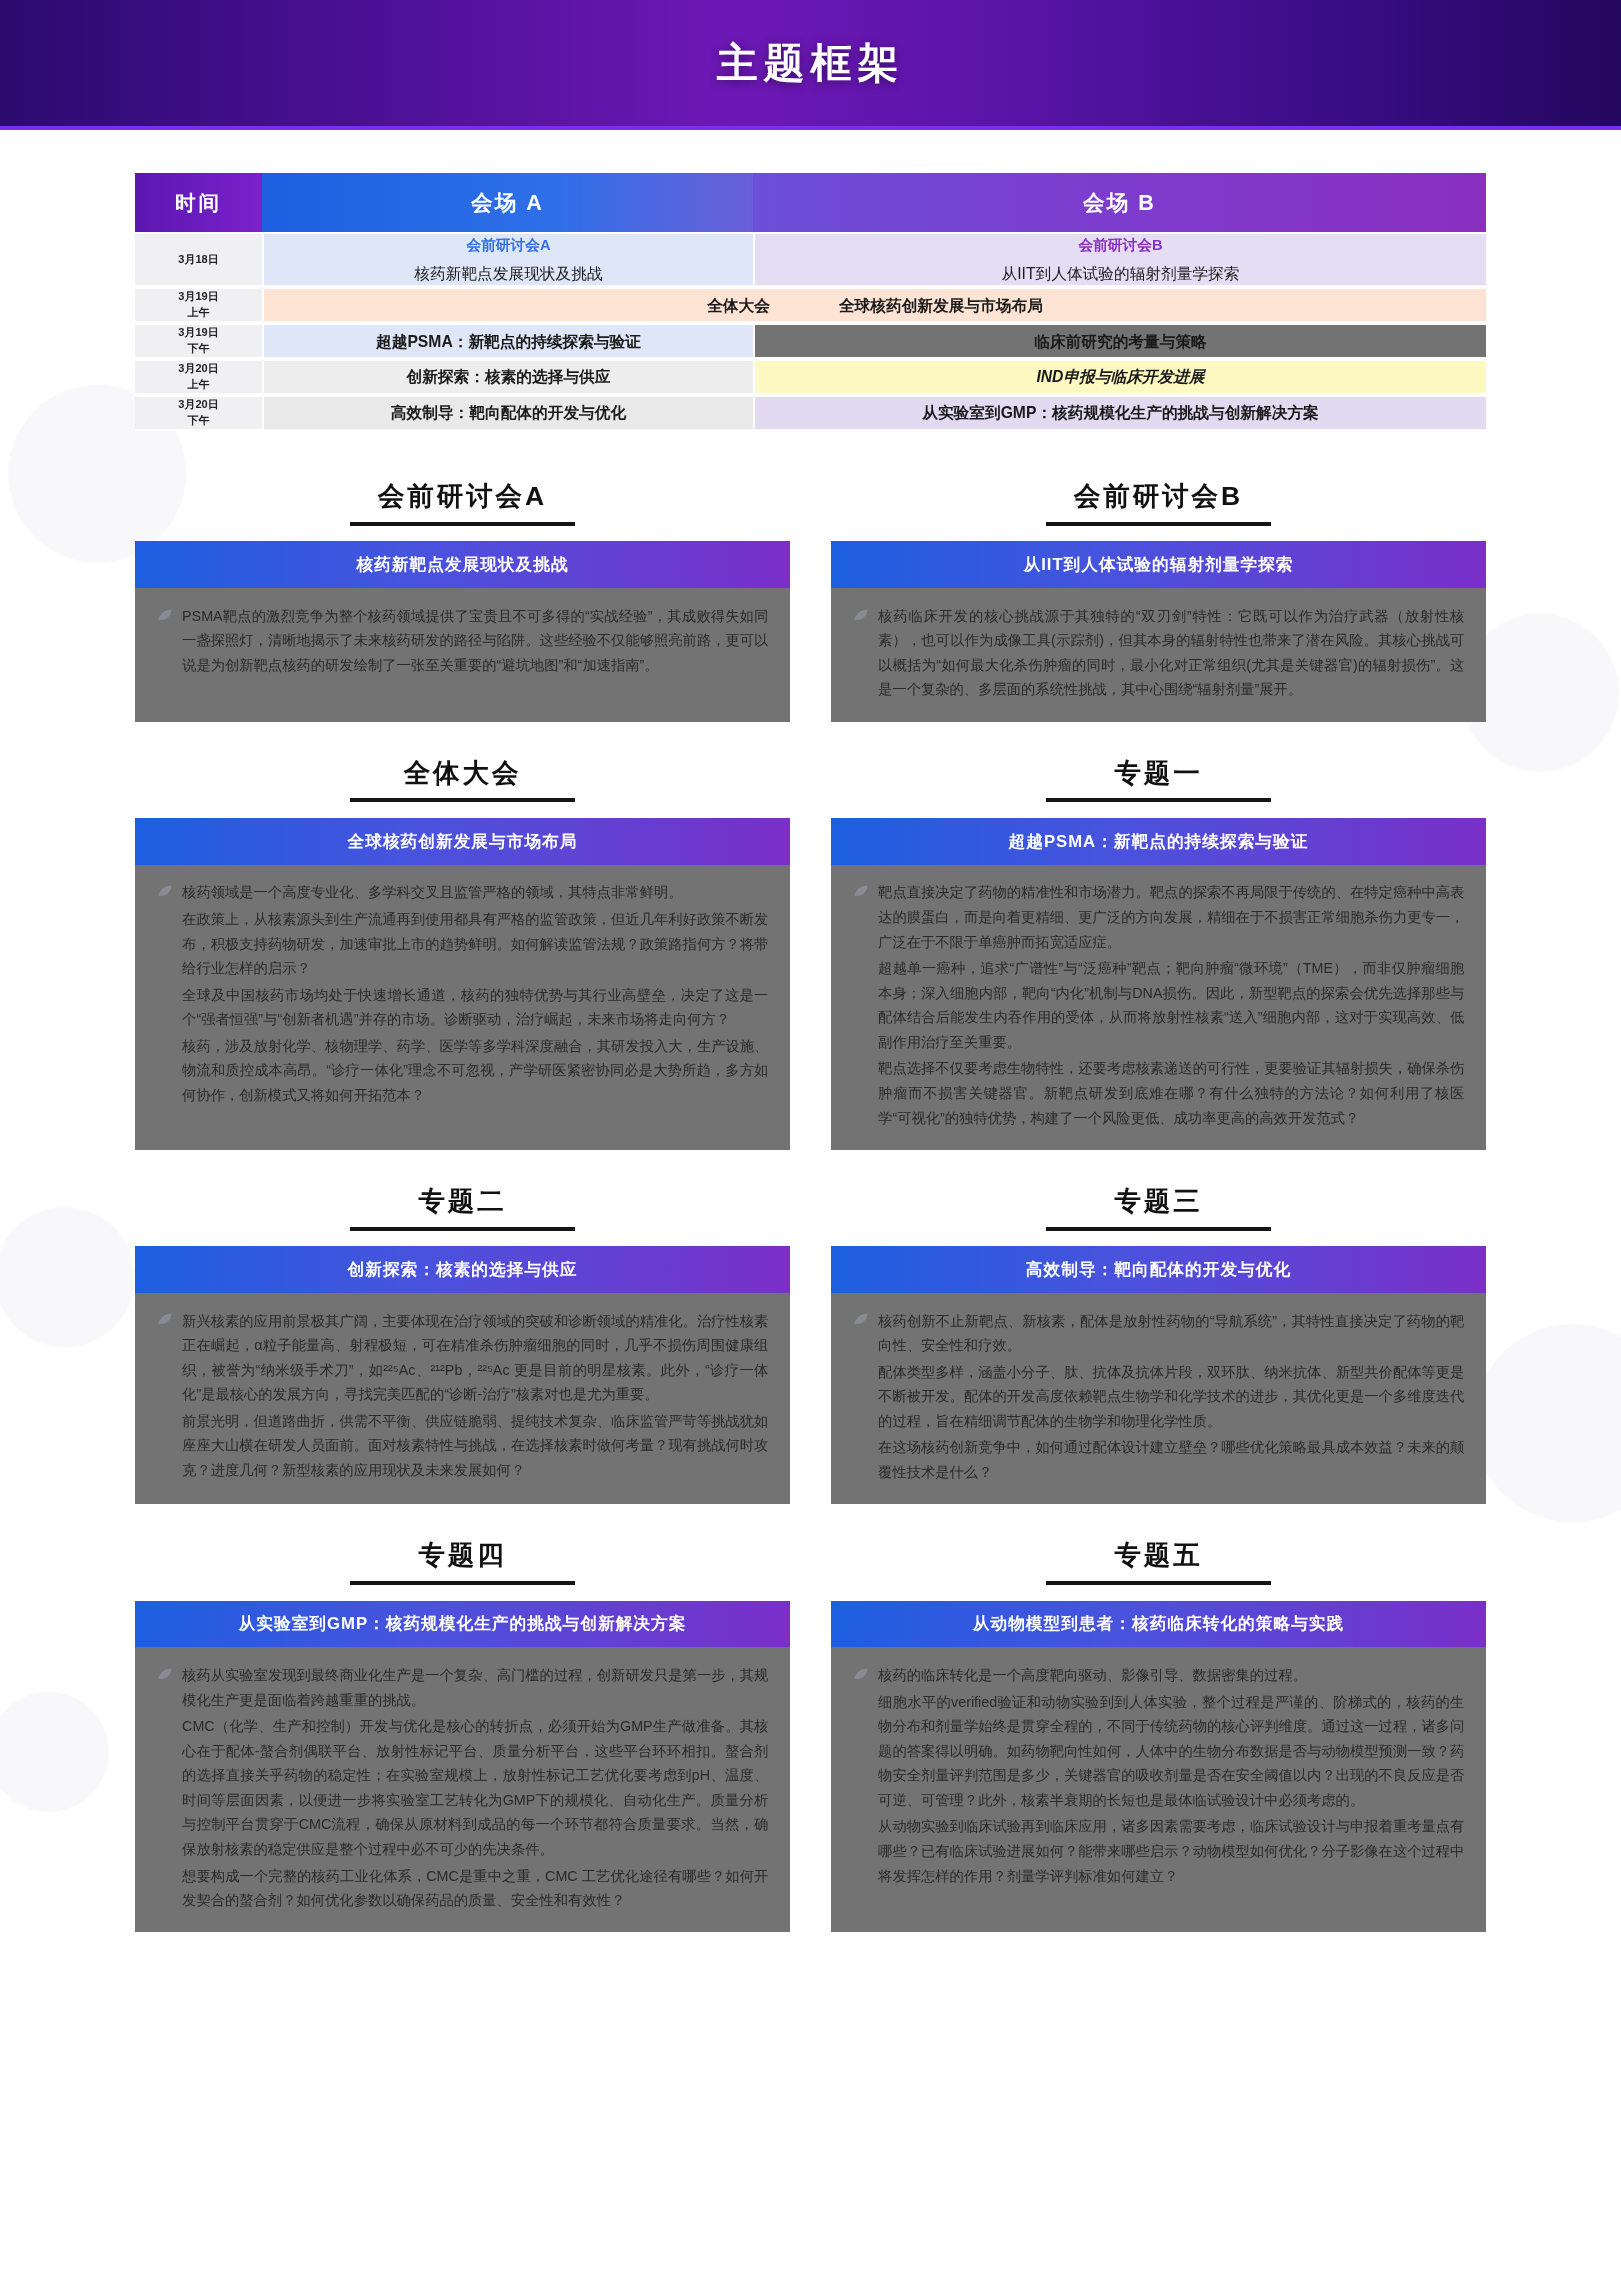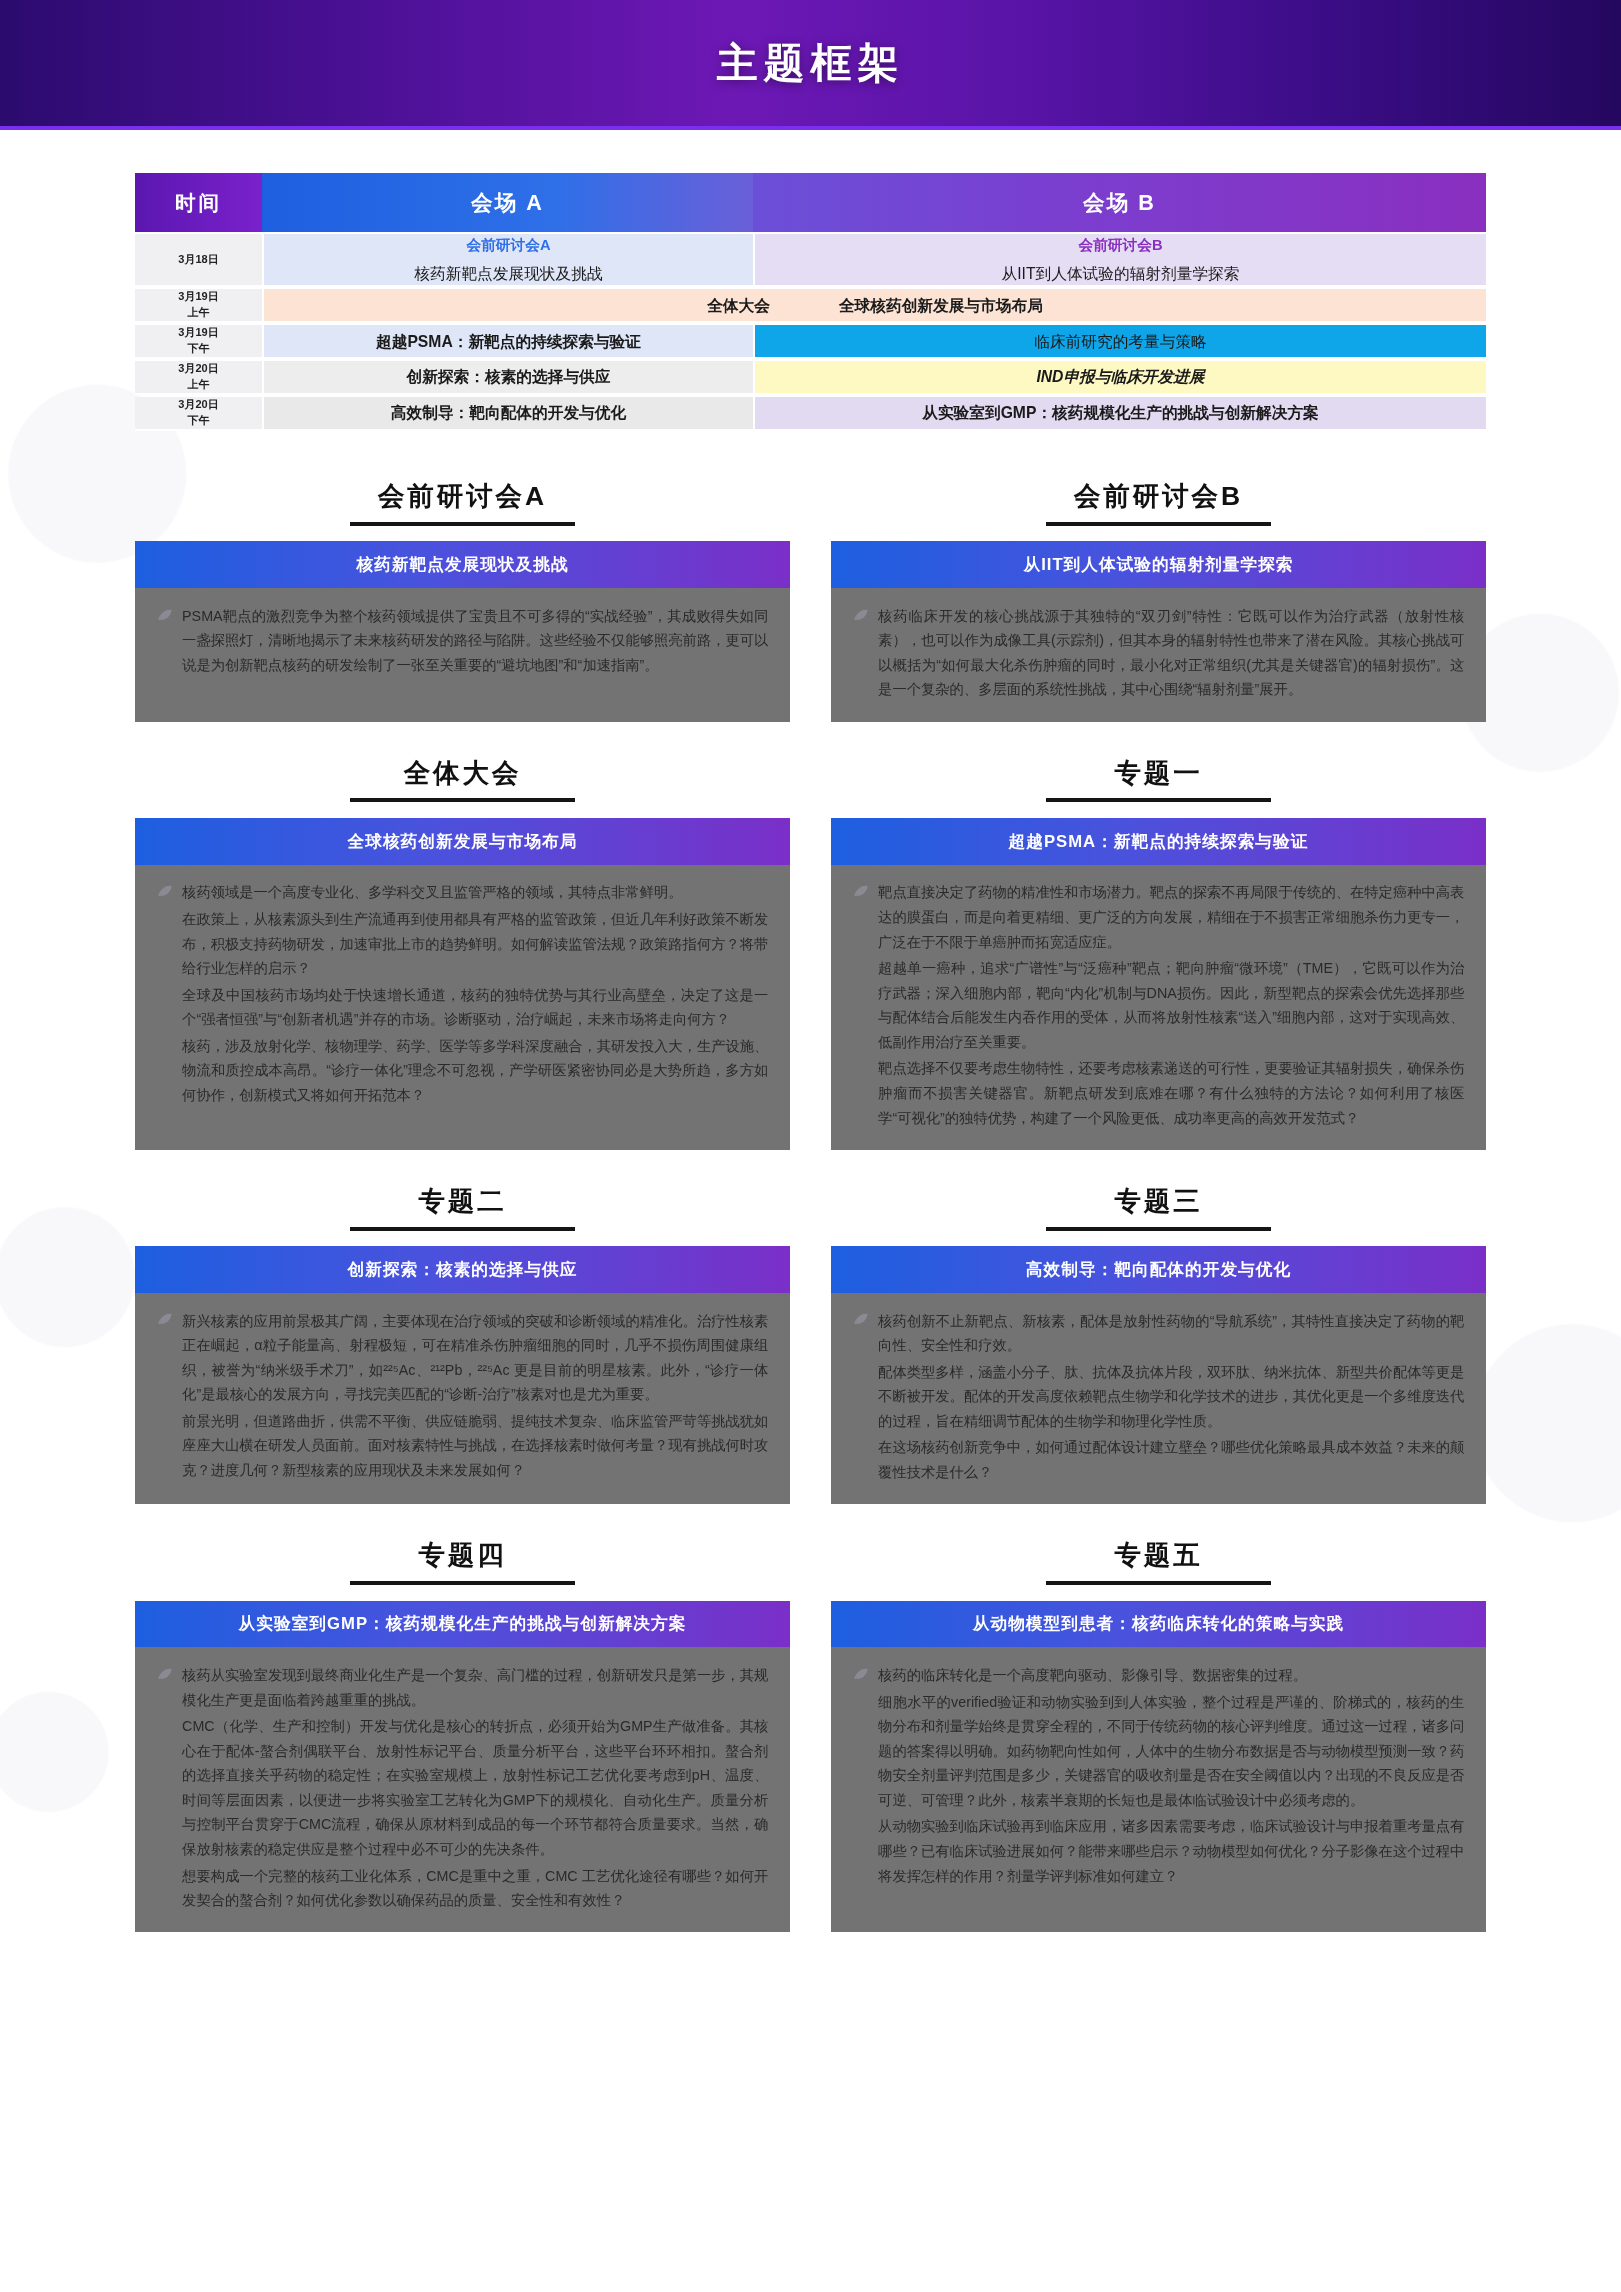--- a/index.html
+++ b/index.html
@@ -88,21 +88,21 @@
     border-left: 2px solid #ffffff;
   }
   .cell .sub-title { font-weight: bold; font-size: 14.7px; margin-bottom: 5.9px; }
   .cell-a1 { background: #dfe6f7; }
   .cell-a1 .sub-title { color: #2f6fe8; }
   .cell-b1 { background: #e5ddf4; }
   .cell-b1 .sub-title { color: #8a2fc0; }
   .cell-plenary { background: #fce3d4; font-weight: bold; }
   .cell-plenary .inner { display:flex; justify-content:center; gap:69px; align-items:center; }
   .cell-a2 { background: #dfe6f7; font-weight: bold; }
-  .cell-b2 { background: #0ea5e9; font-weight: normal; margin-left: 39px; }
+  .cell-b2 { background: #737373; font-weight: bold; margin-left: 39px; }
   .cell-gray { background: #ededee; font-weight:bold; }
   .cell-gray2 { background: #fef9c3; font-weight:bold;font-style:italic; }
   .cell-a4 { background: #e9e9ea; font-weight:bold; }
   .cell-b4 { background: #e2daf1; font-weight:bold; }
 
   
   .grid {
     margin-top: 45px;
     display: grid;
     grid-template-columns: 1fr 1fr;
@@ -256,21 +256,21 @@
 
     <div class="block">
       <div class="block-heading">专题一</div>
       <div class="block-bar">超越PSMA：新靶点的持续探索与验证</div>
       <div class="block-body">
         <svg class="leaf-icon" width="15.7" height="13.7" viewBox="0 0 16 14">
             <path d="M1 12 C4 4 10 1 15 2 C14 9 8 13 3 12 Z" fill="#8a8a95"></path>
           </svg>
         <div>
           <p class="para">靶点直接决定了药物的精准性和市场潜力。靶点的探索不再局限于传统的、在特定癌种中高表达的膜蛋白，而是向着更精细、更广泛的方向发展，精细在于不损害正常细胞杀伤力更专一，广泛在于不限于单癌肿而拓宽适应症。</p>
-          <p class="para">超越单一癌种，追求“广谱性”与“泛癌种”靶点；靶向肿瘤“微环境”（TME），它既可以作为治疗武器；深入细胞内部，靶向“内化”机制与DNA损伤。因此，新型靶点的探索会优先选择那些与配体结合后能发生内吞作用的受体，从而将放射性核素“送入”细胞内部，这对于实现高效、低副作用治疗至关重要。</p>
+          <p class="para">超越单一癌种，追求“广谱性”与“泛癌种”靶点；靶向肿瘤“微环境”（TME），而非仅肿瘤细胞本身；深入细胞内部，靶向“内化”机制与DNA损伤。因此，新型靶点的探索会优先选择那些与配体结合后能发生内吞作用的受体，从而将放射性核素“送入”细胞内部，这对于实现高效、低副作用治疗至关重要。</p>
           <p class="para">靶点选择不仅要考虑生物特性，还要考虑核素递送的可行性，更要验证其辐射损失，确保杀伤肿瘤而不损害关键器官。新靶点研发到底难在哪？有什么独特的方法论？如何利用了核医学“可视化”的独特优势，构建了一个风险更低、成功率更高的高效开发范式？</p>
         </div>
       </div>
     </div>
 
     <div class="block">
       <div class="block-heading">专题二</div>
       <div class="block-bar">创新探索：核素的选择与供应</div>
       <div class="block-body">
         <svg class="leaf-icon" width="15.7" height="13.7" viewBox="0 0 16 14">

